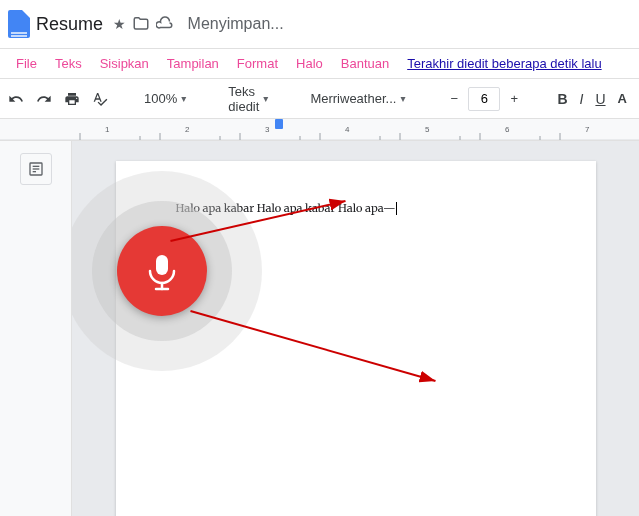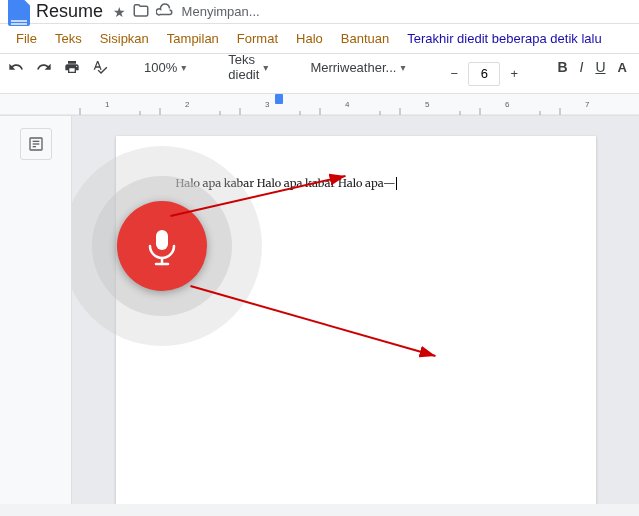--- a/index.html
+++ b/index.html
@@ -8,21 +8,21 @@
       background: #f1f3f4;
       width: 639px;
       height: 516px;
       overflow: hidden;
       font-size: 13px;
     }
 
     
     .title-bar {
       background: #fff;
-      height: 24px;
+      height: 49px;
       display: flex;
       align-items: center;
       padding: 0 8px;
       gap: 6px;
       border-bottom: 1px solid #e0e0e0;
     }
     .doc-icon {
       width: 22px;
       height: 28px;
       background: #4285f4;
@@ -57,50 +57,52 @@
       align-items: center;
       gap: 6px;
       margin-left: 4px;
     }
     .star-icon, .folder-icon, .cloud-icon {
       color: #5f6368;
       font-size: 14px;
     }
     .autosave-text {
       color: #5f6368;
-      font-size: 13px;
-      margin-left: 2px;
+      font-size: 16px;
+      margin-left: 8px;
     }
 
     
     .menu-bar {
       background: #fff;
       height: 30px;
       display: flex;
       align-items: center;
       padding: 0 8px;
       gap: 2px;
       border-bottom: 1px solid #e0e0e0;
     }
     .menu-item {
       padding: 4px 8px;
-      color: #a16207;
+      color: #ec4899;
       font-size: 13px;
       cursor: pointer;
       border-radius: 3px;
     }
     .menu-item.link-style {
       color: #1a0dab;
+      text-decoration: underline;
     }
 
     
     .toolbar {
       background: #fff;
       height: 40px;
       display: flex;
+      align-items: center;
       padding: 0 8px;
       gap: 12px;
       border-bottom: 1px solid #e0e0e0;
     }
     .toolbar-btn {
       width: 26px;
       height: 26px;
       display: flex;
       align-items: center;
       justify-content: center;

